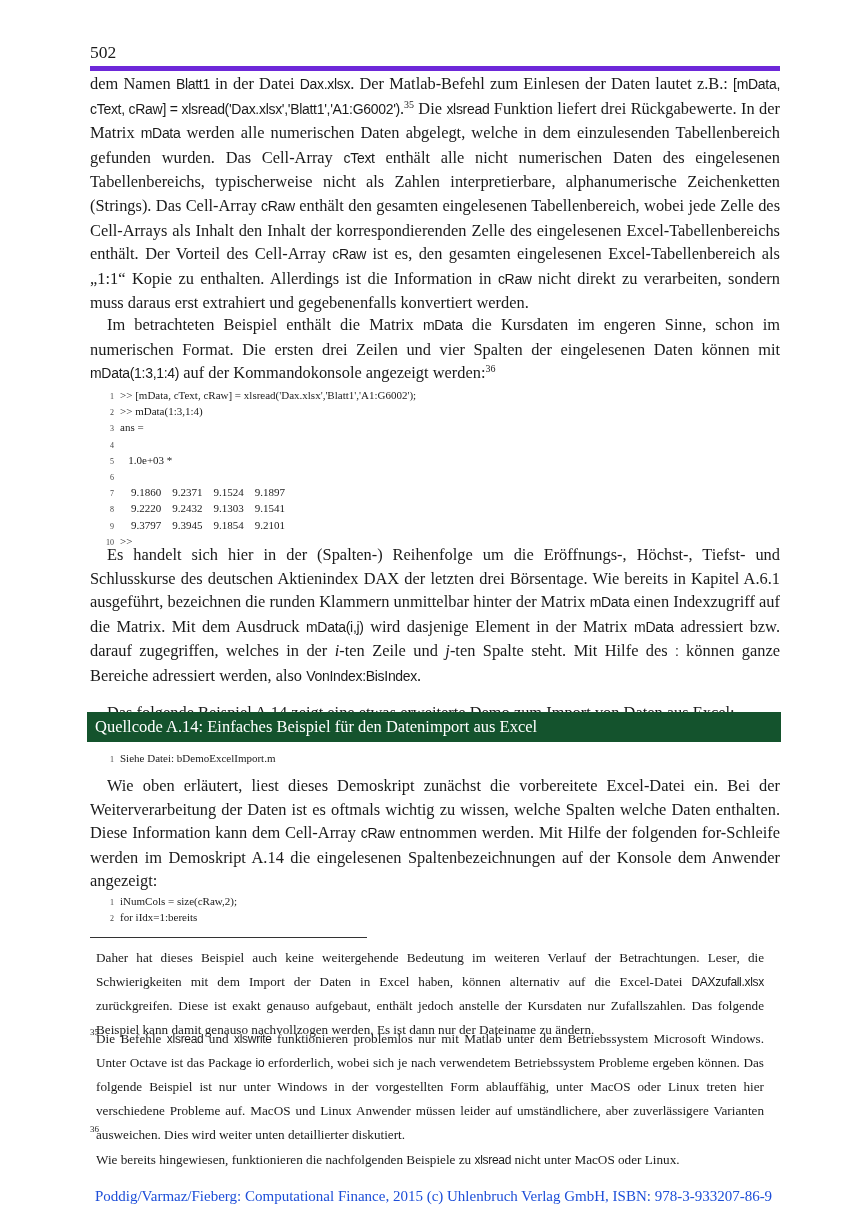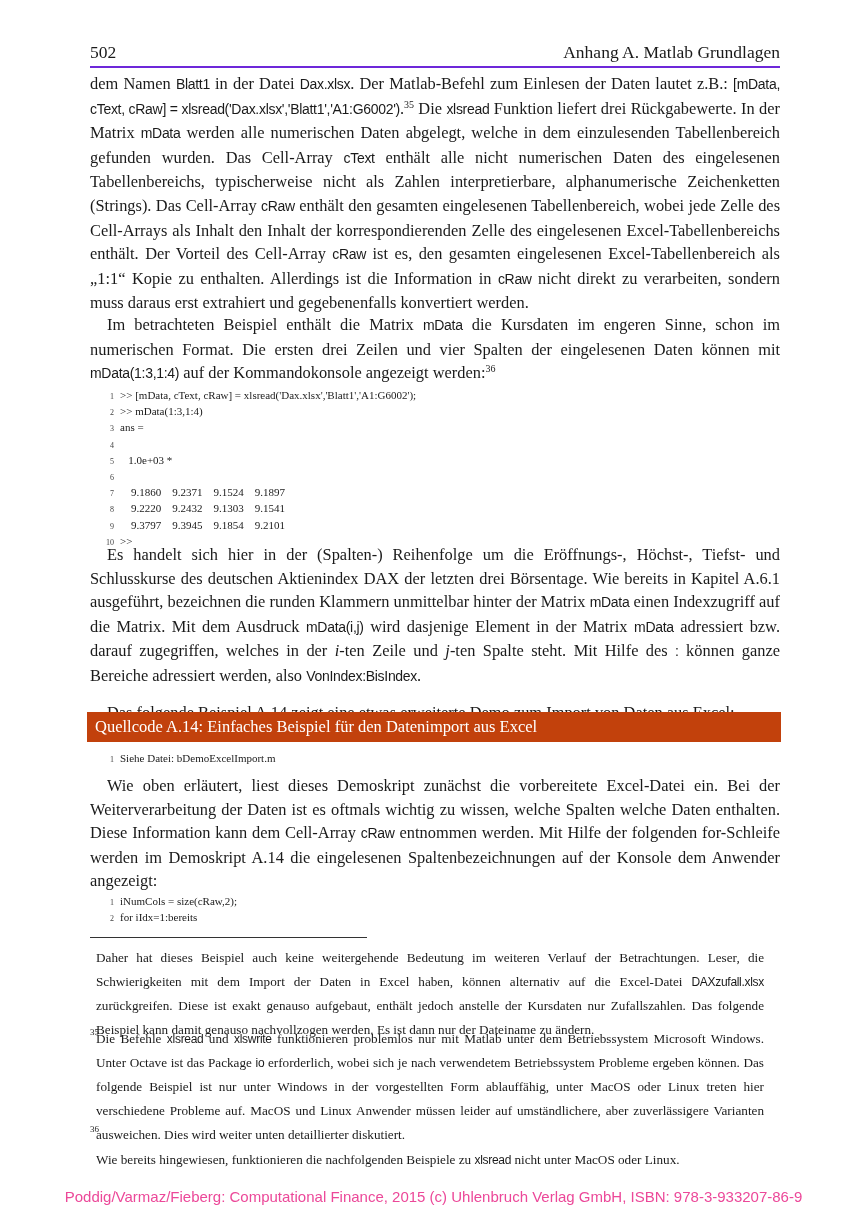--- a/index.html
+++ b/index.html
@@ -1,20 +1,20 @@
 <!DOCTYPE html>
 <html><head>
 <meta charset="utf-8">
 <style>
   html, body { margin: 0; padding: 0; background: #ffffff; }
   body { width: 867px; height: 1227px; position: relative; overflow: hidden;
          font-family: "Liberation Serif", "DejaVu Serif", serif; color: #1a1a1a; }
   .mono { font-family: Liberation Sans, sans-serif; font-size: 14px; letter-spacing: -0.3px; }
   .header { position: absolute; left: 90px; top: 40px; width: 690px; height: 26px;
-            border-bottom: 2px solid #6d28d9; font-size: 17.5px; }
+            border-bottom: 5px solid #6d28d9; font-size: 17.5px; }
   .header .pn { position: absolute; left: 0; top: 2px; }
   .header .rt { position: absolute; right: 0; top: 2px; }
   .para { position: absolute; left: 90px; width: 690px; font-size: 16.4px; line-height: 23.6px;
           text-align: justify; }
   .para .ind { display: inline-block; width: 17px; }
   sup { font-size: 10px; line-height: 0; }
   .code { position: absolute; left: 100px; font-size: 11px; line-height: 14.2px; white-space: pre; }
   .code .ln { display: inline-block; width: 14px; text-align: right; margin-right: 6px;
               font-family: "Liberation Serif", serif; font-size: 8px; color: #444; }
   .code .ct { font-family: Liberation Serif, serif; font-size: 11px; }
@@ -25,44 +25,43 @@
   .fn .mono { font-size: 12px; }
   .fnnum { position: absolute; left: 90px; font-size: 9px; }
   .watermark { position: absolute; left: 0; width: 867px; top: 1188px; text-align: center;
                font-family: "Liberation Sans", "DejaVu Sans", sans-serif; font-size: 15px; color: #c6c6c6; }
 </style>
 </head>
 <body>
 
 <div class="header">
   <span class="pn">502</span>
-  <span class="rt">Anhang A.  Matlab Grundlagen</span>
 </div>
 
 <div class="para" style="top:72px;"><span>dem Namen </span><span class="mono">Blatt1</span><span> in der Datei </span><span class="mono">Dax.xlsx</span><span>. Der Matlab-Befehl zum Einlesen der Daten lautet z.B.: </span><span class="mono">[mData, cText, cRaw] = xlsread('Dax.xlsx','Blatt1','A1:G6002')</span><span>.</span><sup>35</sup><span> Die </span><span class="mono">xlsread</span><span> Funktion liefert drei Rückgabewerte. In der Matrix </span><span class="mono">mData</span><span> werden alle numerischen Daten abgelegt, welche in dem einzulesenden Tabellenbereich gefunden wurden. Das Cell-Array </span><span class="mono">cText</span><span> enthält alle nicht numerischen Daten des eingelesenen Tabellenbereichs, typischerweise nicht als Zahlen interpretierbare, alphanumerische Zeichenketten (Strings). Das Cell-Array </span><span class="mono">cRaw</span><span> enthält den gesamten eingelesenen Tabellenbereich, wobei jede Zelle des Cell-Arrays als Inhalt den Inhalt der korrespondierenden Zelle des eingelesenen Excel-Tabellenbereichs enthält. Der Vorteil des Cell-Array </span><span class="mono">cRaw</span><span> ist es, den gesamten eingelesenen Excel-Tabellenbereich als „1:1“ Kopie zu enthalten. Allerdings ist die Information in </span><span class="mono">cRaw</span><span> nicht direkt zu verarbeiten, sondern muss daraus erst extrahiert und gegebenenfalls konvertiert werden.</span></div>
 
 <div class="para" style="top:313px;"><span class="ind"></span><span>Im betrachteten Beispiel enthält die Matrix </span><span class="mono">mData</span><span> die Kursdaten im engeren Sinne, schon im numerischen Format. Die ersten drei Zeilen und vier Spalten der eingelesenen Daten können mit </span><span class="mono">mData(1:3,1:4)</span><span> auf der Kommandokonsole angezeigt werden:</span><sup>36</sup></div>
 
 <div class="code" style="top:388px;" id="listing1"><div><span class="ln">1</span><span class="ct">&gt;&gt; [mData, cText, cRaw] = xlsread('Dax.xlsx','Blatt1','A1:G6002');</span></div><div><span class="ln">2</span><span class="ct">&gt;&gt; mData(1:3,1:4)</span></div><div><span class="ln">3</span><span class="ct">ans =</span></div><div><span class="ln">4</span><span class="ct"></span></div><div><span class="ln">5</span><span class="ct">   1.0e+03 *</span></div><div><span class="ln">6</span><span class="ct"></span></div><div><span class="ln">7</span><span class="ct">    9.1860    9.2371    9.1524    9.1897</span></div><div><span class="ln">8</span><span class="ct">    9.2220    9.2432    9.1303    9.1541</span></div><div><span class="ln">9</span><span class="ct">    9.3797    9.3945    9.1854    9.2101</span></div><div><span class="ln">10</span><span class="ct">&gt;&gt;</span></div></div>
 
 <div class="para" style="top:543px;"><span class="ind"></span><span>Es handelt sich hier in der (Spalten-) Reihenfolge um die Eröffnungs-, Höchst-, Tiefst- und Schlusskurse des deutschen Aktienindex DAX der letzten drei Börsentage. Wie bereits in Kapitel A.6.1 ausgeführt, bezeichnen die runden Klammern unmittelbar hinter der Matrix </span><span class="mono">mData</span><span> einen Indexzugriff auf die Matrix. Mit dem Ausdruck </span><span class="mono">mData(i,j)</span><span> wird dasjenige Element in der Matrix </span><span class="mono">mData</span><span> adressiert bzw. darauf zugegriffen, welches in der </span><i>i</i><span>-ten Zeile und </span><i>j</i><span>-ten Spalte steht. Mit Hilfe des </span><span class="mono">:</span><span> können ganze Bereiche adressiert werden, also </span><span class="mono">VonIndex:BisIndex</span><span>.</span></div>
 
 <div class="para" style="top:676px;margin-top:25px;"><span class="ind"></span><span>Das folgende Beispiel A.14 zeigt eine etwas erweiterte Demo zum Import von Daten aus Excel:</span></div>
 
-<div class="caption" style="background: #c2410c; color: rgb(255, 255, 255);">Quellcode A.14: Einfaches Beispiel für den Datenimport aus Excel</div>
+<div class="caption" style="background: #14532d; color: rgb(255, 255, 255);">Quellcode A.14: Einfaches Beispiel für den Datenimport aus Excel</div>
 
 <div class="code" style="top:751px;" id="listing2"><div><span class="ln">1</span><span class="ct">Siehe Datei: bDemoExcelImport.m</span></div></div>
 
 <div class="para" style="top:774px;"><span class="ind"></span><span>Wie oben erläutert, liest dieses Demoskript zunächst die vorbereitete Excel-Datei ein. Bei der Weiterverarbeitung der Daten ist es oftmals wichtig zu wissen, welche Spalten welche Daten enthalten. Diese Information kann dem Cell-Array </span><span class="mono">cRaw</span><span> entnommen werden. Mit Hilfe der folgenden for-Schleife werden im Demoskript A.14 die eingelesenen Spaltenbezeichnungen auf der Konsole dem Anwender angezeigt:</span></div>
 
 <div class="code" style="top:894px;" id="listing3"><div><span class="ln">1</span><span class="ct">iNumCols = size(cRaw,2);</span></div><div><span class="ln">2</span><span class="ct">for iIdx=1:bereits</span></div></div>
 
 <div class="fnrule"></div>
 
 <div class="fn" style="top:946px;"><span>Daher hat dieses Beispiel auch keine weitergehende Bedeutung im weiteren Verlauf der Betrachtungen. Leser, die Schwierigkeiten mit dem Import der Daten in Excel haben, können alternativ auf die Excel-Datei </span><span class="mono">DAXzufall.xlsx</span><span> zurückgreifen. Diese ist exakt genauso aufgebaut, enthält jedoch anstelle der Kursdaten nur Zufallszahlen. Das folgende Beispiel kann damit genauso nachvollzogen werden. Es ist dann nur der Dateiname zu ändern.</span></div>
 
 <span class="fnnum" style="top:1027px;">35</span>
 <div class="fn" style="top:1027px;"><span>Die Befehle </span><span class="mono">xlsread</span><span> und </span><span class="mono">xlswrite</span><span> funktionieren problemlos nur mit Matlab unter dem Betriebssystem Microsoft Windows. Unter Octave ist das Package </span><span class="mono">io</span><span> erforderlich, wobei sich je nach verwendetem Betriebssystem Probleme ergeben können. Das folgende Beispiel ist nur unter Windows in der vorgestellten Form ablauffähig, unter MacOS oder Linux treten hier verschiedene Probleme auf. MacOS und Linux Anwender müssen leider auf umständlichere, aber zuverlässigere Varianten ausweichen. Dies wird weiter unten detaillierter diskutiert.</span></div>
 
 <span class="fnnum" style="top:1124px;">36</span>
 <div class="fn" style="top:1124px;margin-top:24px;"><span>Wie bereits hingewiesen, funktionieren die nachfolgenden Beispiele zu </span><span class="mono">xlsread</span><span> nicht unter MacOS oder Linux.</span></div>
 
-<div class="watermark" style="color: #ec4899;">Poddig/Varmaz/Fieberg: Computational Finance, 2015  (c) Uhlenbruch Verlag GmbH, ISBN: 978-3-933207-86-9</div>
+<div class="watermark" style="color: #1d4ed8; font-family: Liberation Serif, serif;">Poddig/Varmaz/Fieberg: Computational Finance, 2015  (c) Uhlenbruch Verlag GmbH, ISBN: 978-3-933207-86-9</div>
 
 </body></html>

